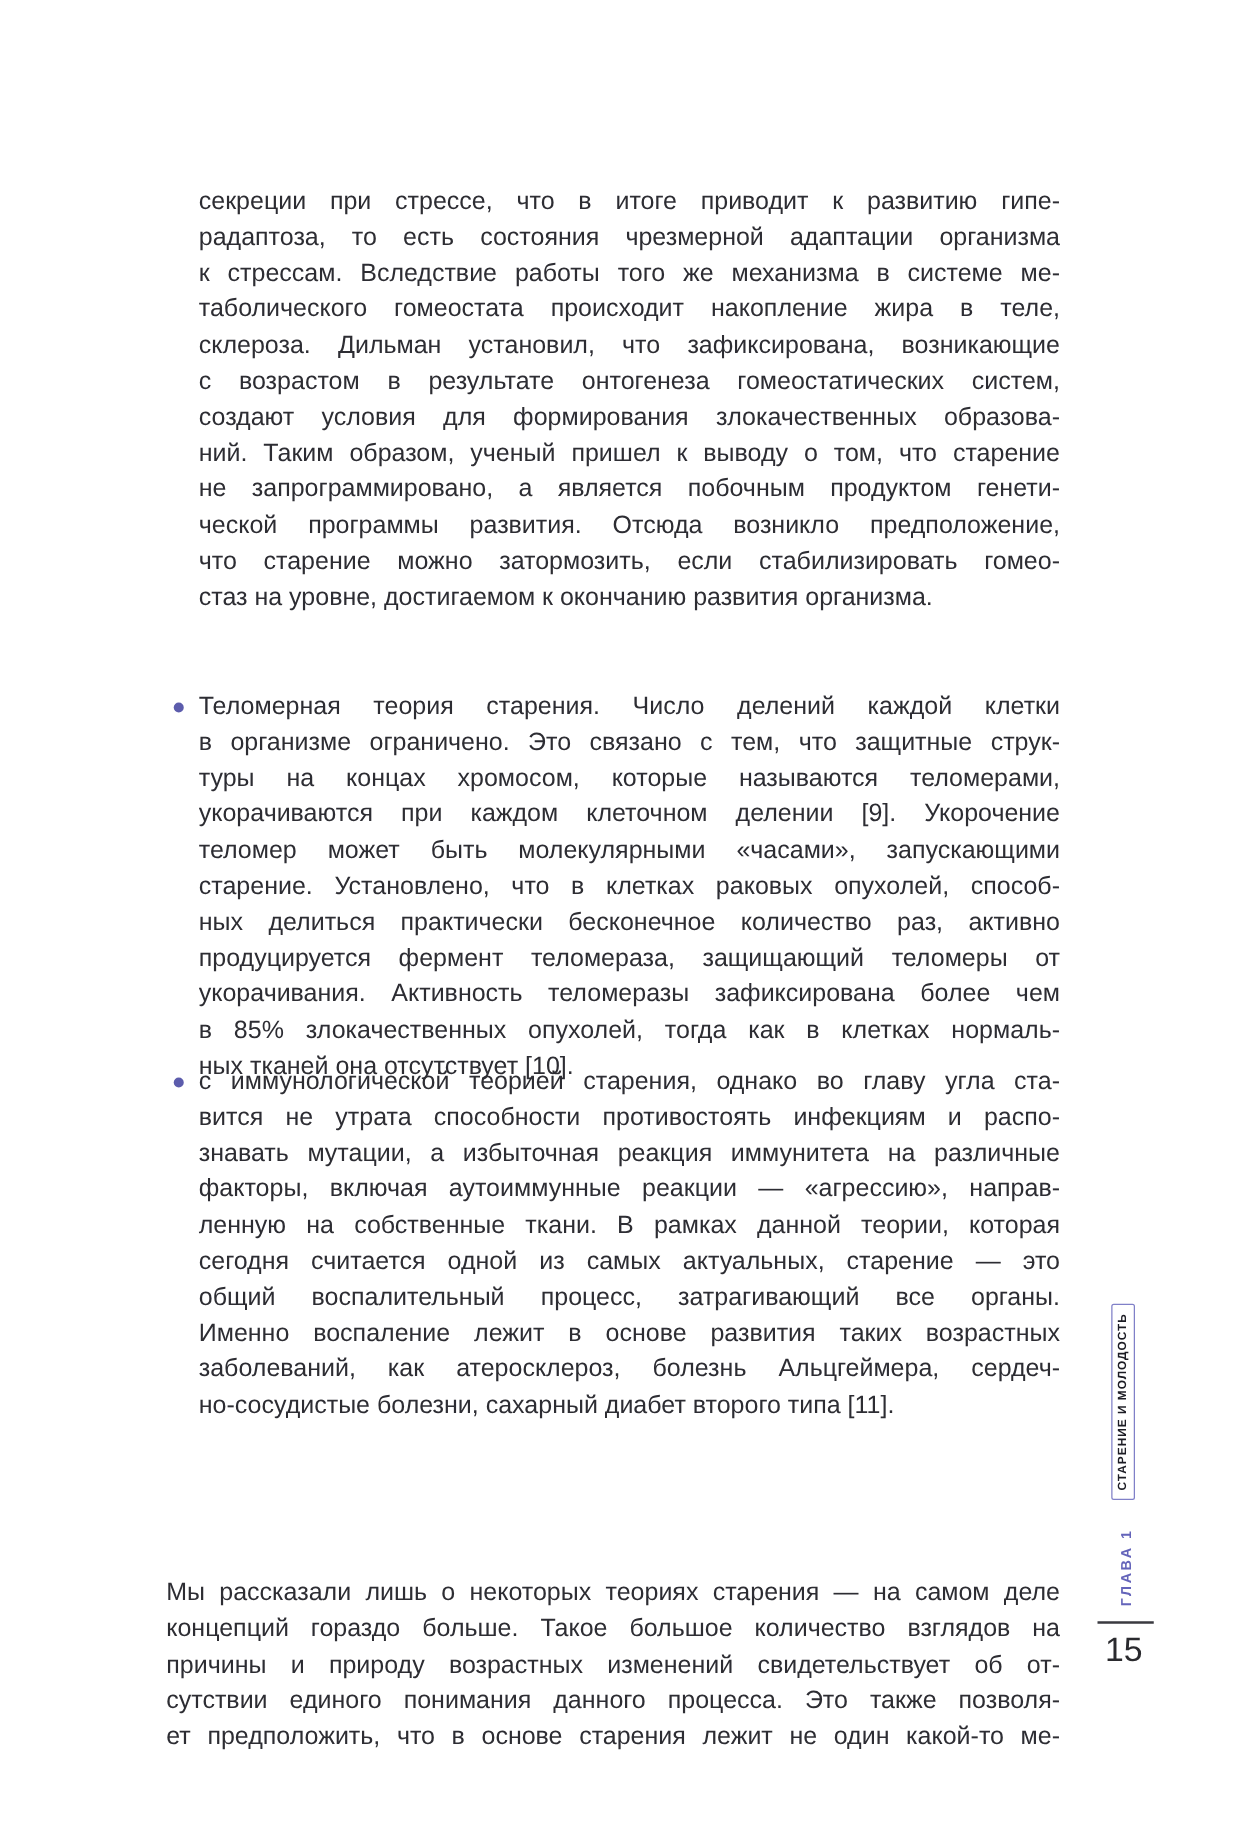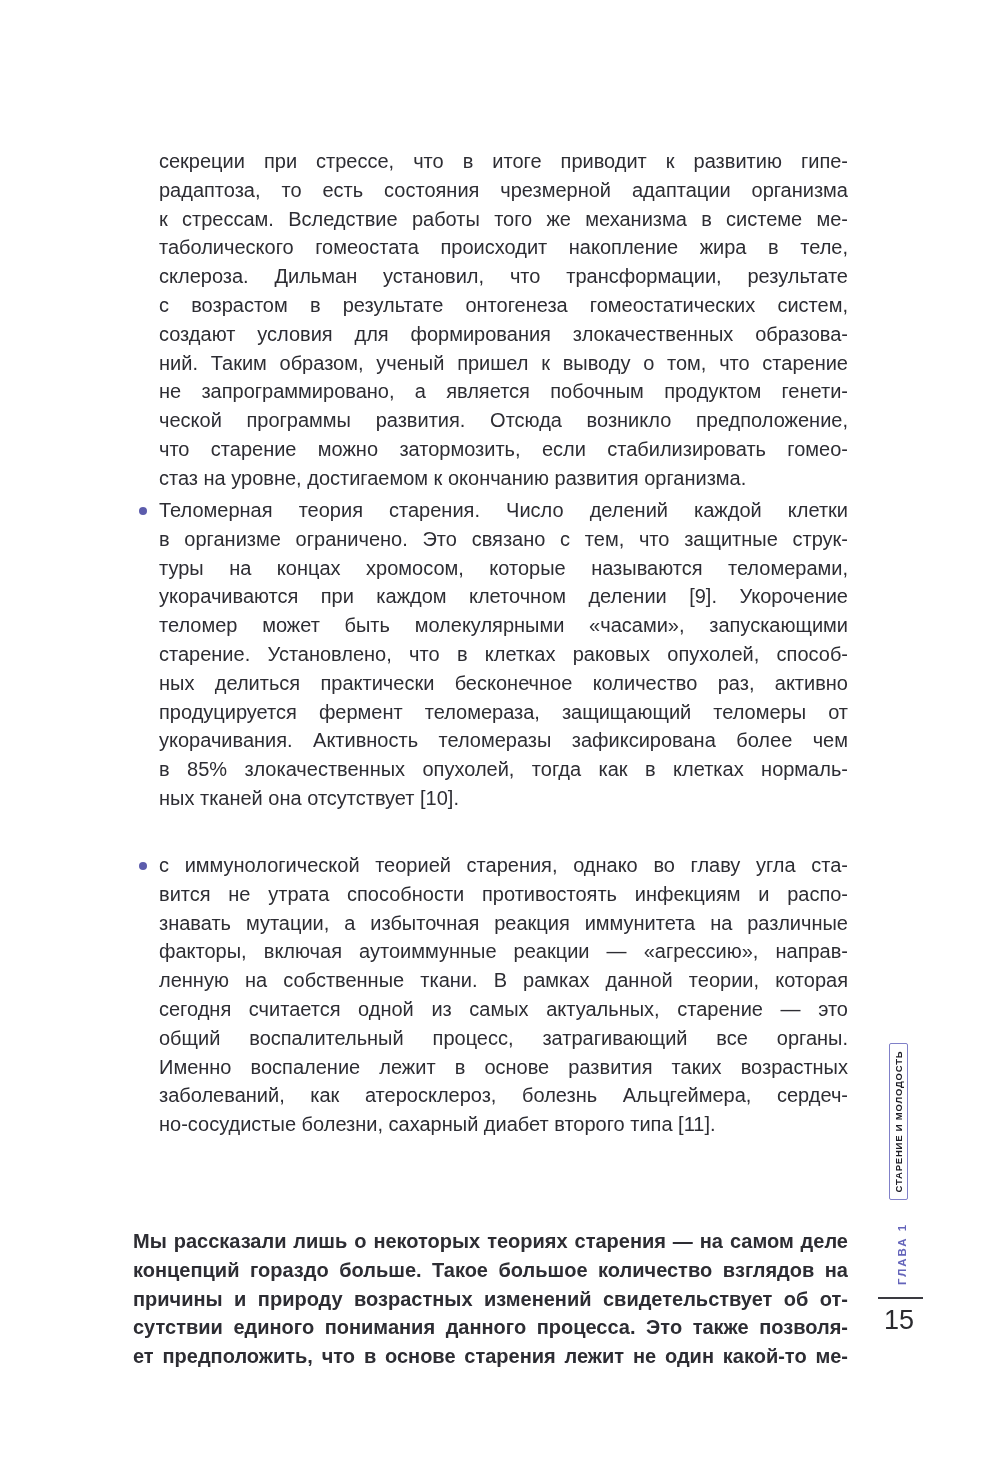--- a/index.html
+++ b/index.html
@@ -29,23 +29,23 @@
     position: absolute;
     left: 0;
     width: 715px;
     font-size: 20px;
   }
   .block.indented {
     left: 26px;
     width: 689px;
   }
   .text-col .block:nth-child(1) { top: 147px; }
-  .text-col .block:nth-child(2) { top: 496px; }
+  .text-col .block:nth-child(2) { top: 551px; }
   .text-col .block:nth-child(3) { top: 851px; }
-  .text-col .block:nth-child(4) { top: 1227px; font-weight: bold; }
+  .text-col .block:nth-child(4) { top: 1260px; }
 
   .line {
     height: 28.8px;
     line-height: 28.8px;
     overflow: hidden;
     text-align: justify;
     text-align-last: justify;
     white-space: normal;
   }
   .line.last {
@@ -120,21 +120,21 @@
 <body>
 
 <main class="page">
 
   <section class="text-col">
       <div class="block indented">
         <div class="line">секреции при стрессе, что в итоге приводит к развитию гипе-</div>
         <div class="line">радаптоза, то есть состояния чрезмерной адаптации организма</div>
         <div class="line">к стрессам. Вследствие работы того же механизма в системе ме-</div>
         <div class="line">таболического гомеостата происходит накопление жира в теле,</div>
-        <div class="line">склероза. Дильман установил, что трансформации, результате</div>
+        <div class="line">склероза. Дильман установил, что зафиксирована, возникающие</div>
         <div class="line">с возрастом в результате онтогенеза гомеостатических систем,</div>
         <div class="line">создают условия для формирования злокачественных образова-</div>
         <div class="line">ний. Таким образом, ученый пришел к выводу о том, что старение</div>
         <div class="line">не запрограммировано, а является побочным продуктом генети-</div>
         <div class="line">ческой программы развития. Отсюда возникло предположение,</div>
         <div class="line">что старение можно затормозить, если стабилизировать гомео-</div>
         <div class="line last">стаз на уровне, достигаемом к окончанию развития организма.</div>
       </div>
       <div class="block indented bullet">
         <span class="dot"></span>

